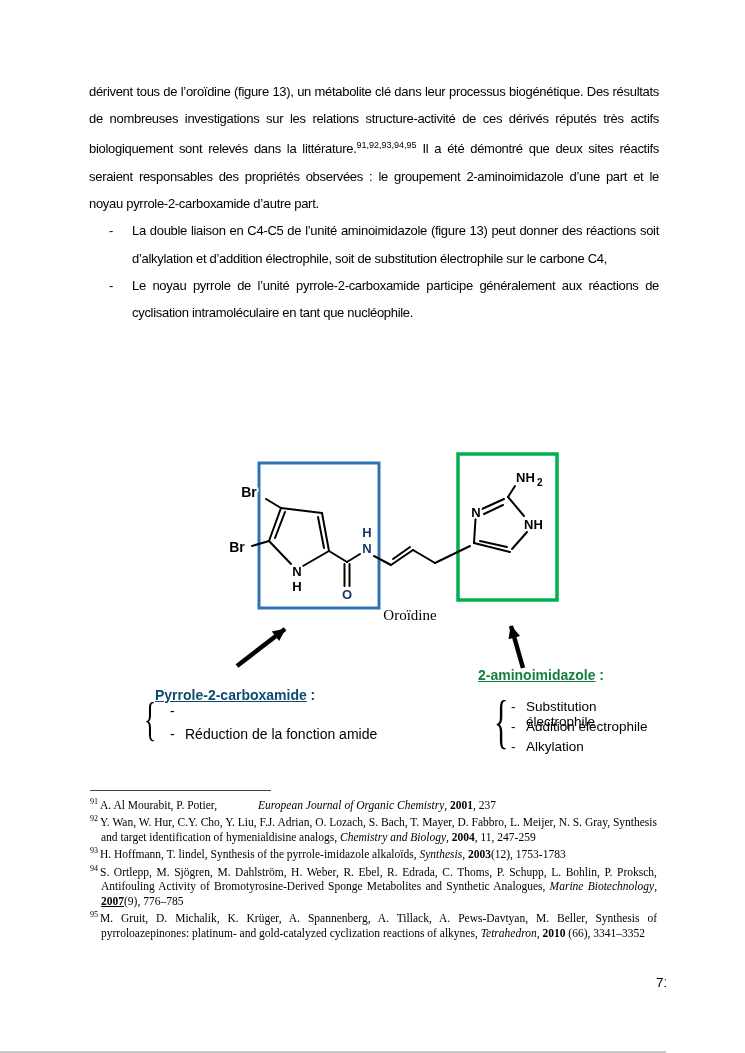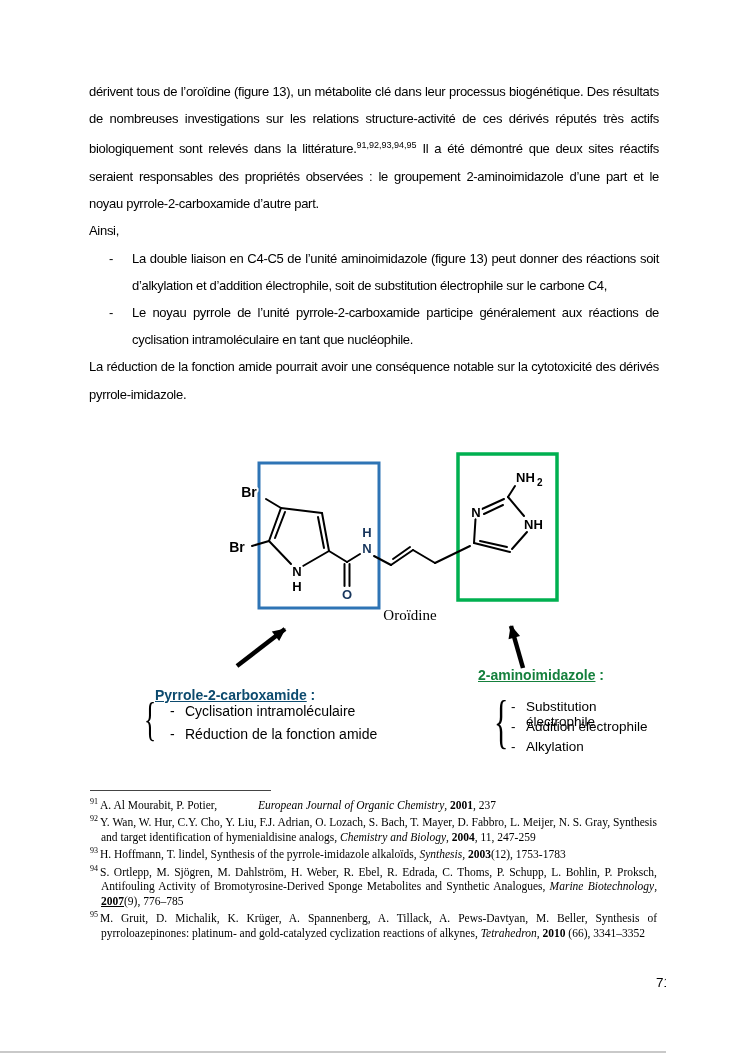--- a/index.html
+++ b/index.html
@@ -48,30 +48,28 @@
 
   .pageno{position:absolute;left:656px;top:975px;font-size:13.5px;}
 </style>
 </head>
 <body>
 
 <div class="page">
 
   <div class="body-text">
     <p><span>dérivent tous de l’oroïdine (figure 13), un métabolite clé dans leur processus biogénétique. Des résultats de nombreuses investigations sur les relations structure-activité de ces dérivés réputés très actifs biologiquement sont relevés dans la littérature.</span><sup>91,92,93,94,95</sup><span> Il a été démontré que deux sites réactifs seraient responsables des propriétés observées : le groupement 2-aminoimidazole d’une part et le noyau pyrrole-2-carboxamide d’autre part.</span></p>
-    <p>Ainsi,</p>
     <div class="bullet">
       <span class="dash">-</span>
       <span class="btext">La double liaison en C4-C5 de l’unité aminoimidazole (figure 13) peut donner des réactions soit d’alkylation et d’addition électrophile, soit de substitution électrophile sur le carbone C4,</span>
     </div>
     <div class="bullet">
       <span class="dash">-</span>
       <span class="btext">Le noyau pyrrole de l’unité pyrrole-2-carboxamide participe généralement aux réactions de cyclisation intramoléculaire en tant que nucléophile.</span>
     </div>
-    <p class="indent">La réduction de la fonction amide pourrait avoir une conséquence notable sur la cytotoxicité des dérivés pyrrole-imidazole.</p>
   </div>
 
   <svg class="figure-svg" width="500" height="235" viewBox="140 445 500 235">
     <defs>
       <marker id="ah" markerUnits="userSpaceOnUse" markerWidth="20" markerHeight="20" refX="13" refY="7" orient="auto">
         <path d="M1,1 L14,7 L1,13 Z" fill="#000"></path>
       </marker>
     </defs>
 
     <rect x="259" y="463" width="120" height="145" fill="none" stroke="#2E74B5" stroke-width="3"></rect>
@@ -131,21 +129,20 @@
     </g>
   </svg>
 
   <div class="flabel left-label">
     <span class="u">Pyrrole-2-carboxamide</span><span> :</span>
   </div>
   <div class="brace brace-left">{</div>
   <div class="rlist left-list">
     <div class="row">
       <span class="d">-</span>
-      <span>Cyclisation intramoléculaire</span>
     </div>
     <div class="row">
       <span class="d">-</span>
       <span>Réduction de la fonction amide</span>
     </div>
   </div>
 
   <div class="flabel right-label">
     <span class="u">2-aminoimidazole</span><span> :</span>
   </div>

